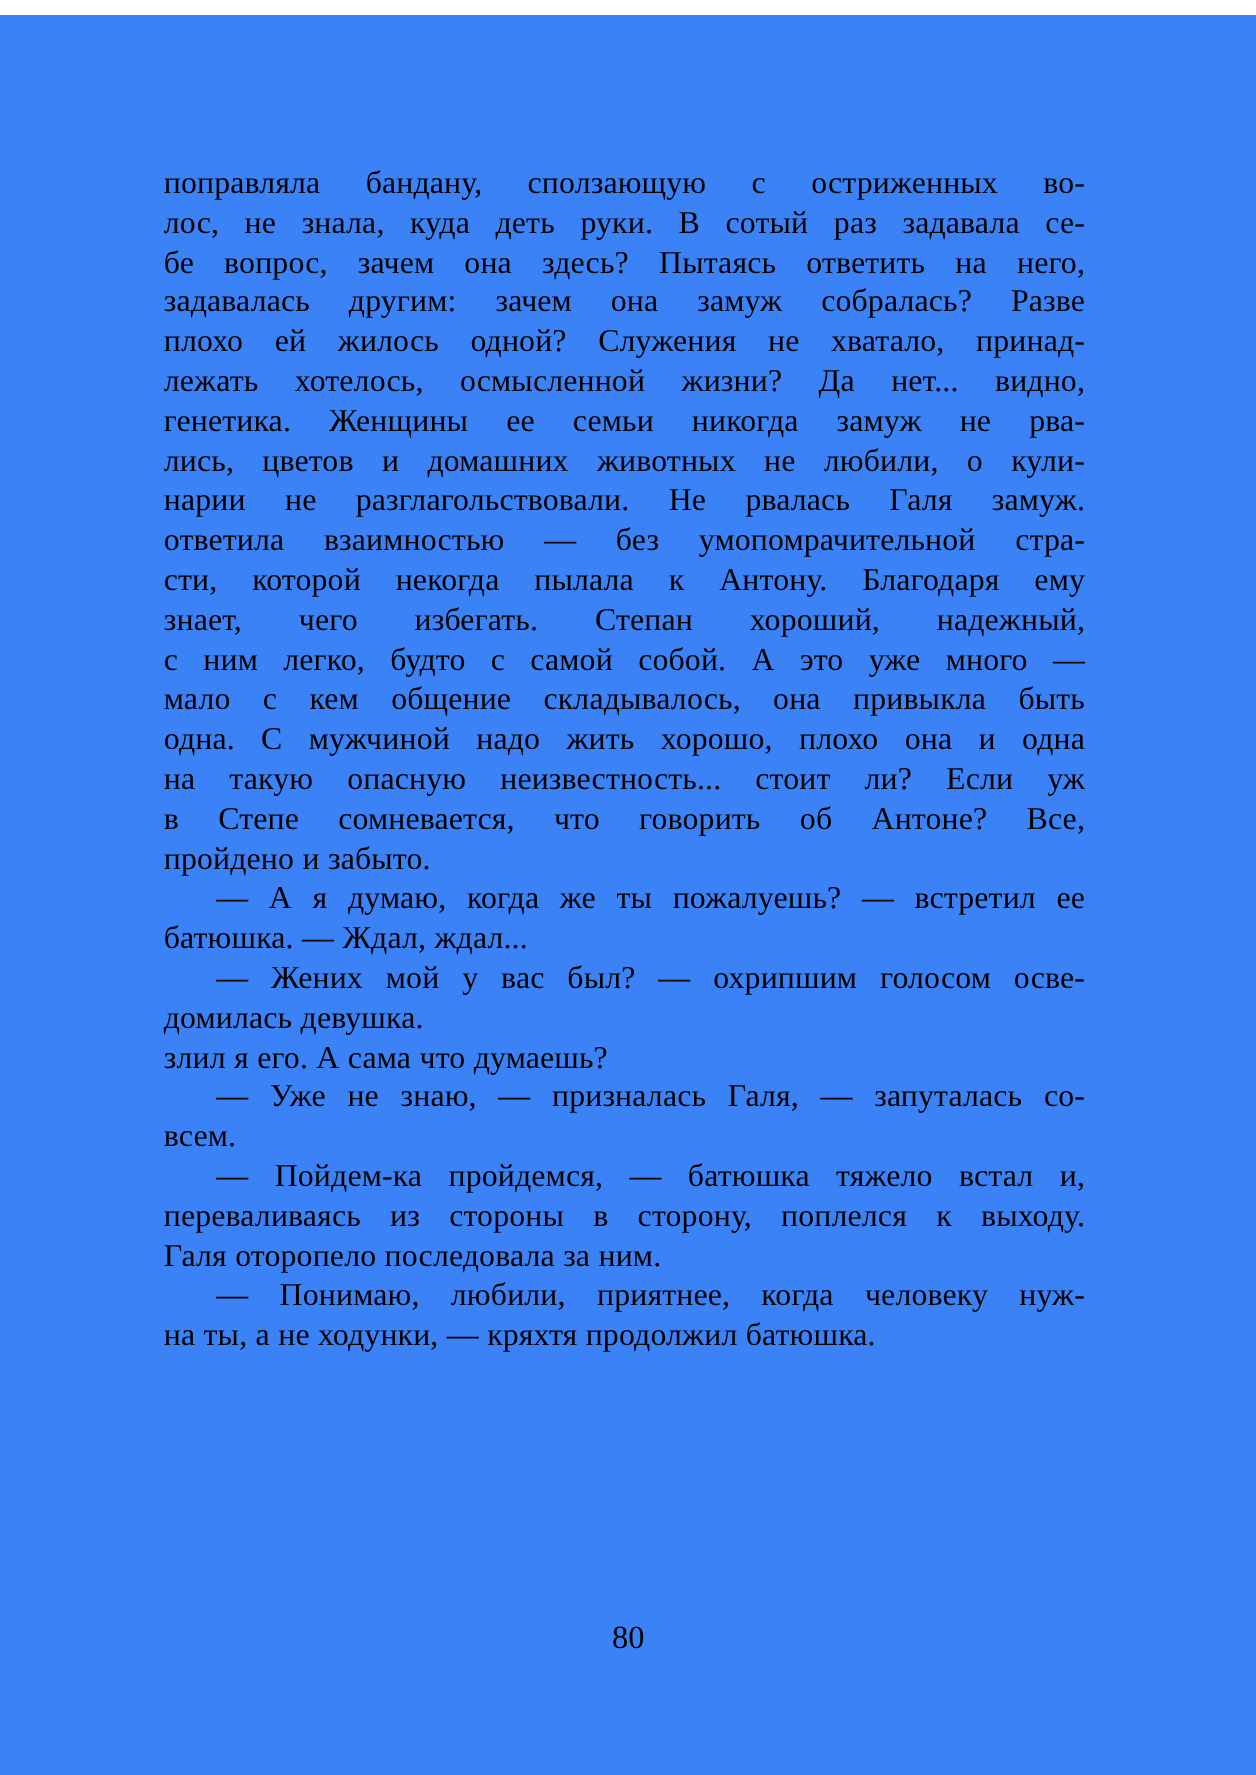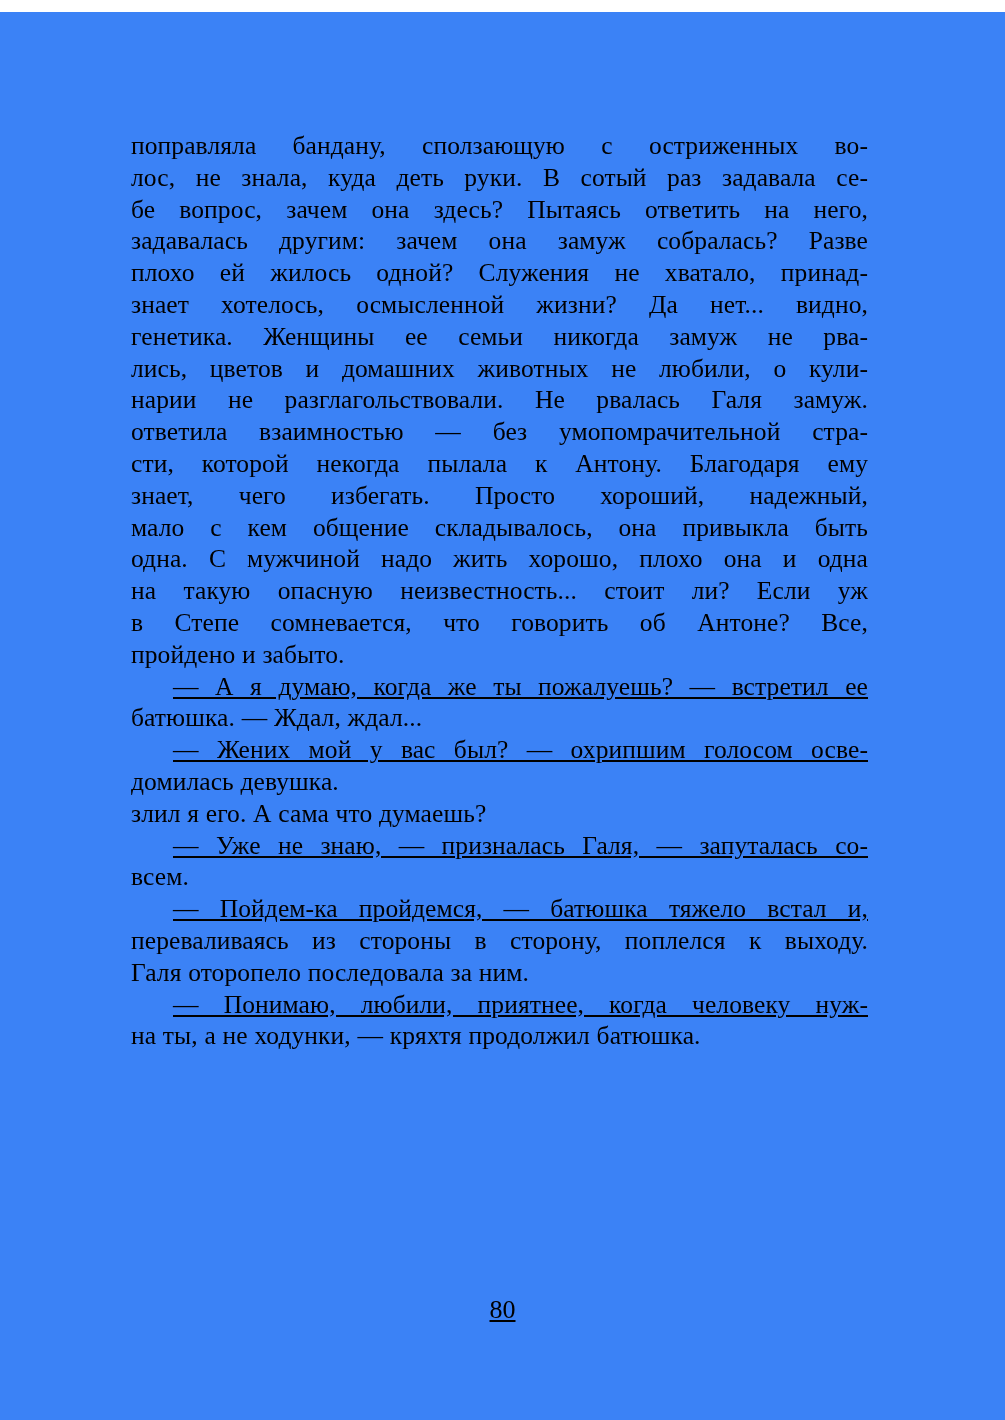--- a/index.html
+++ b/index.html
@@ -49,54 +49,53 @@
     display: block;
     text-align: justify;
     text-align-last: justify;
     white-space: pre-wrap;
   }
   .ln.last {
     text-align-last: left;
   }
   .ln.indent {
     text-indent: 42px;
-    text-decoration: underline;
   }
 
   .page-number {
     position: absolute;
     left: 0;
     top: 1283px;
     width: 1005px;
     text-align: center;
     font-size: 26px;
     line-height: 30px;
     font-family: "Liberation Serif", "DejaVu Serif", serif;
-    text-decoration: underline;
   }
 </style>
 </head>
 <body>
 
 <div class="page">
 
   <div class="text-block" id="text-block">
       <p class="para">
         <span class="ln">поправляла бандану, сползающую с остриженных во-</span>
         <span class="ln">лос, не знала, куда деть руки. В сотый раз задавала се-</span>
         <span class="ln">бе вопрос, зачем она здесь? Пытаясь ответить на него,</span>
         <span class="ln">задавалась другим: зачем она замуж собралась? Разве</span>
         <span class="ln">плохо ей жилось одной? Служения не хватало, принад-</span>
-        <span class="ln">знает хотелось, осмысленной жизни? Да нет... видно,</span>
+        <span class="ln">лежать хотелось, осмысленной жизни? Да нет... видно,</span>
         <span class="ln">генетика. Женщины ее семьи никогда замуж не рва-</span>
         <span class="ln">лись, цветов и домашних животных не любили, о кули-</span>
         <span class="ln">нарии не разглагольствовали. Не рвалась Галя замуж.</span>
         <span class="ln">ответила взаимностью — без умопомрачительной стра-</span>
         <span class="ln">сти, которой некогда пылала к Антону. Благодаря ему</span>
-        <span class="ln">знает, чего избегать. Просто хороший, надежный,</span>
+        <span class="ln">знает, чего избегать. Степан хороший, надежный,</span>
+        <span class="ln">с ним легко, будто с самой собой. А это уже много —</span>
         <span class="ln">мало с кем общение складывалось, она привыкла быть</span>
         <span class="ln">одна. С мужчиной надо жить хорошо, плохо она и одна</span>
         <span class="ln">на такую опасную неизвестность... стоит ли? Если уж</span>
         <span class="ln">в Степе сомневается, что говорить об Антоне? Все,</span>
         <span class="ln last">пройдено и забыто.</span>
       </p>
       <p class="para">
         <span class="ln indent">— А я думаю, когда же ты пожалуешь? — встретил ее</span>
         <span class="ln last">батюшка. — Ждал, ждал...</span>
       </p>

